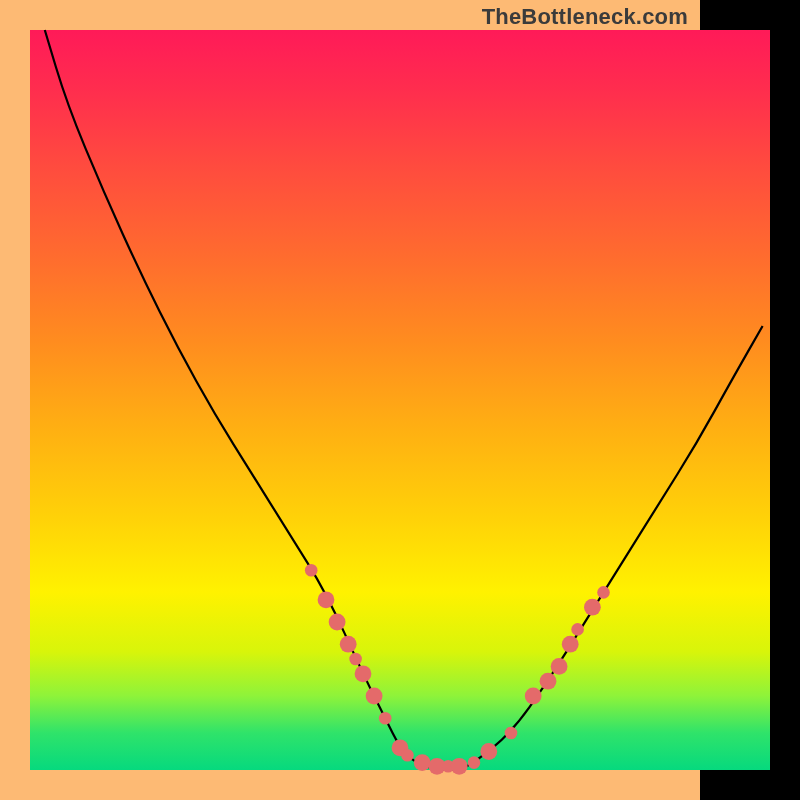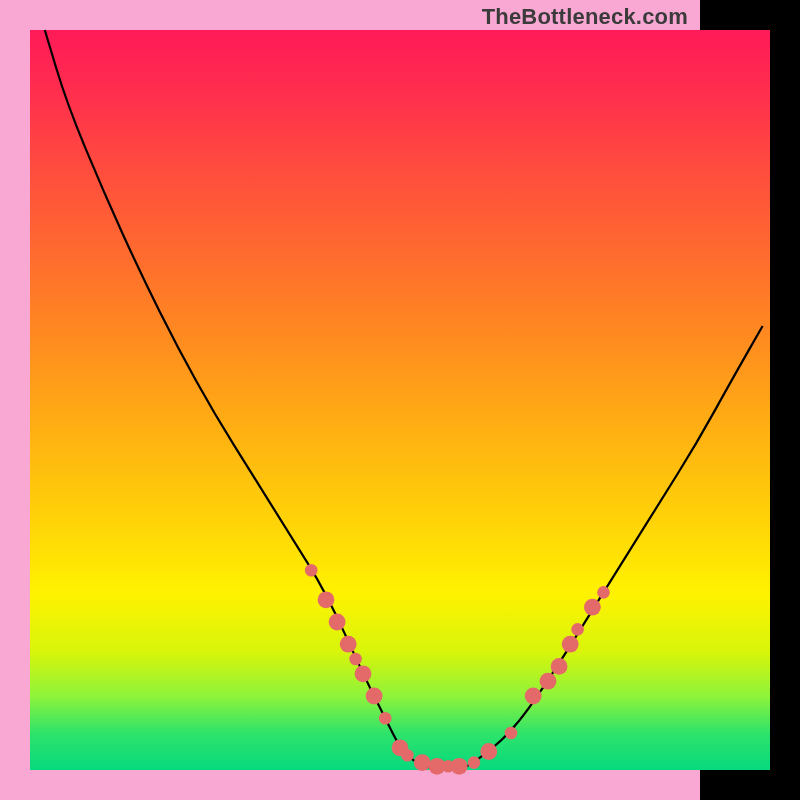--- a/index.html
+++ b/index.html
@@ -10,21 +10,21 @@
     background: #000;
     overflow: hidden;
     font-family: Arial, Helvetica, sans-serif;
   }
   .frame {
     position: absolute;
     left: 0;
     top: 0;
     width: 700px;
     height: 800px;
-    background: #f9a8d4;
+    background: #fdba74;
   }
   .plot-area {
     position: absolute;
     left: 30px;
     top: 30px;
     width: 740px;
     height: 740px;
     
     background: linear-gradient(
       to bottom,

